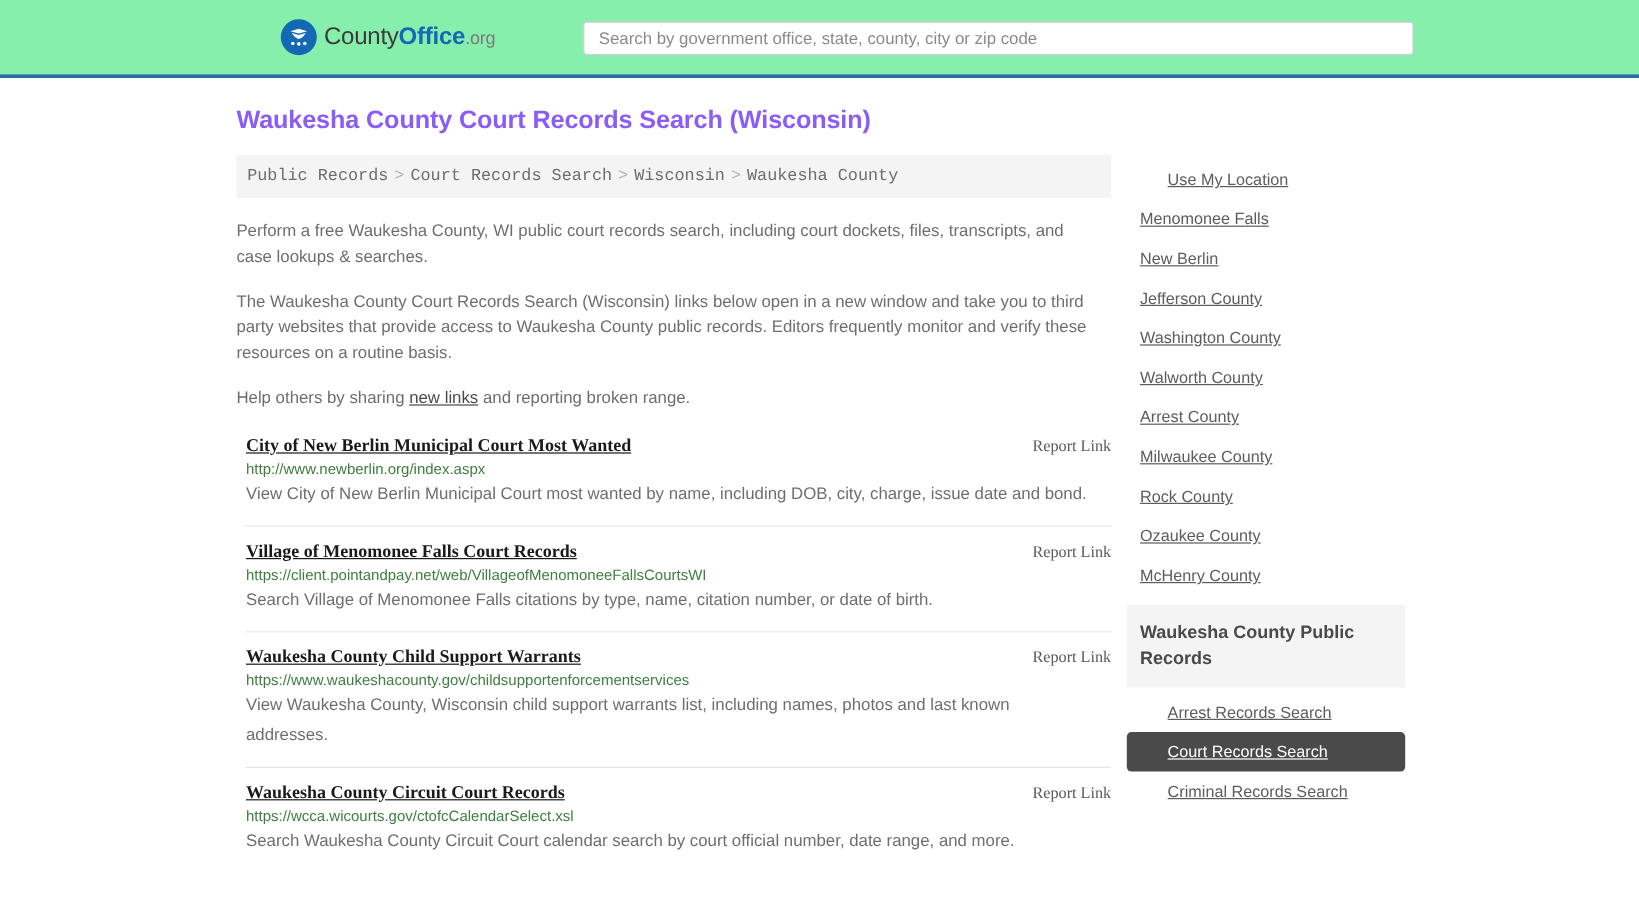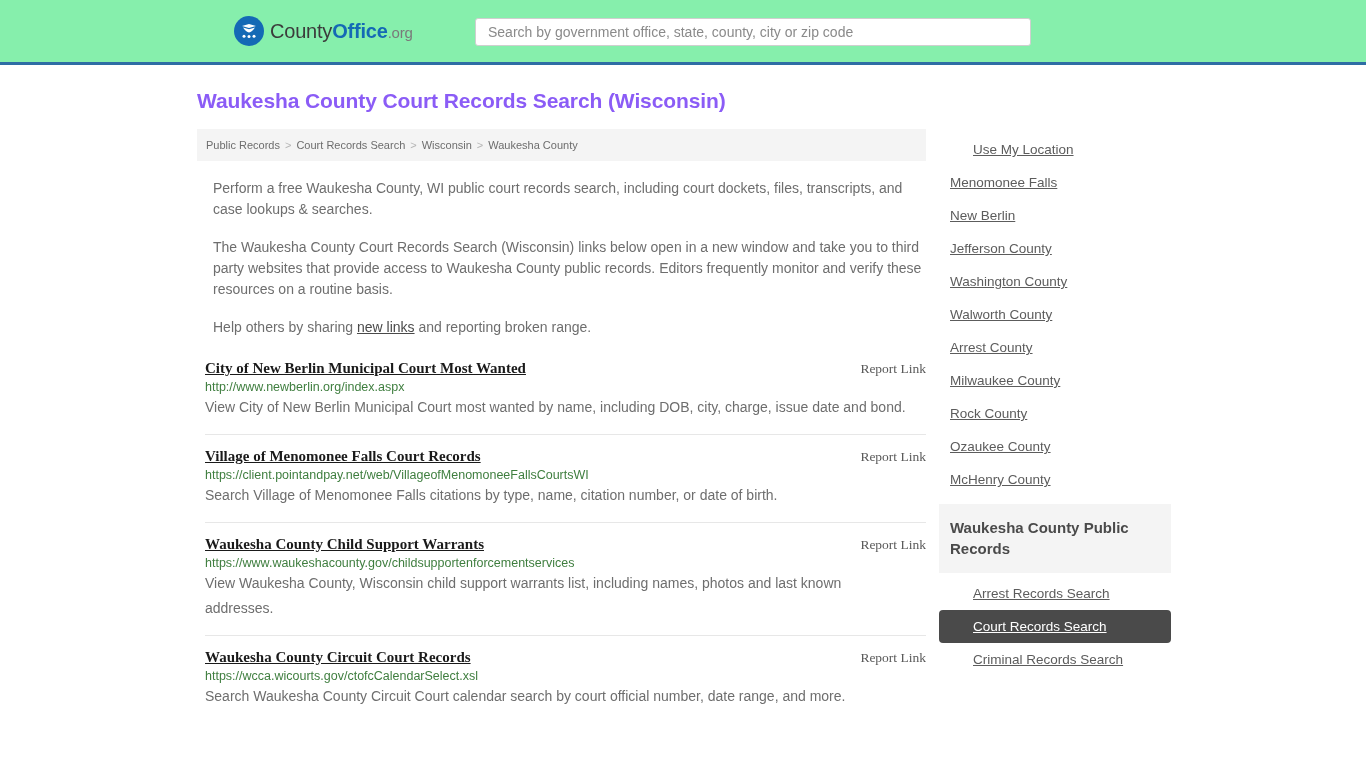--- a/index.html
+++ b/index.html
@@ -42,23 +42,23 @@
     font-size: 20px;
     letter-spacing: -0.2px;
     white-space: nowrap;
   }
   .brand-county { color: #3b3b3b; }
   .brand-office { color: #1469b5; font-weight: bold; }
   .brand-org { color: #7a7a7a; font-size: 15px; }
 
   .search-wrap {
     position: absolute;
-    left: 475px;
+    left: 486px;
     top: 18px;
-    width: 556px;
+    width: 692px;
   }
   .search-input {
     width: 100%;
     height: 28px;
     padding: 2px 12px;
     font-size: 14px;
     color: #6b6b6b;
     border: 1px solid #cfcfcf;
     border-radius: 3px;
     background: #fff;
@@ -81,37 +81,38 @@
     letter-spacing: -0.1px;
   }
   .columns { display: flex; align-items: flex-start; }
   .col-main { width: 729px; flex: 0 0 729px; }
   .col-side { width: 232px; flex: 0 0 232px; margin-left: 13px; }
 
   
   .breadcrumb {
     background: #f4f4f4;
     padding: 10px 9px;
-    font-size: 11px;
+    font-size: 14px;
     color: #7d7d7d;
     white-space: nowrap;
+    font-family: Liberation Mono, monospace;
   }
   .breadcrumb a {
     color: #6d6d6d;
     text-decoration: none;
   }
   .breadcrumb .sep { color: #b5b5b5; margin: 0 5px; }
   .breadcrumb .current { color: #6d6d6d; }
 
   
   .intro {
     font-size: 14px;
     line-height: 21px;
     color: #6e6e6e;
-    margin: 17px 0 0 16px;
+    margin: 17px 0 0 0;
     max-width: 714px;
   }
   .intro a {
     color: #4a4a4a;
     text-decoration: underline;
     font-weight: normal;
   }
 
   
   .results { margin: 22px 0 0 8px; }

